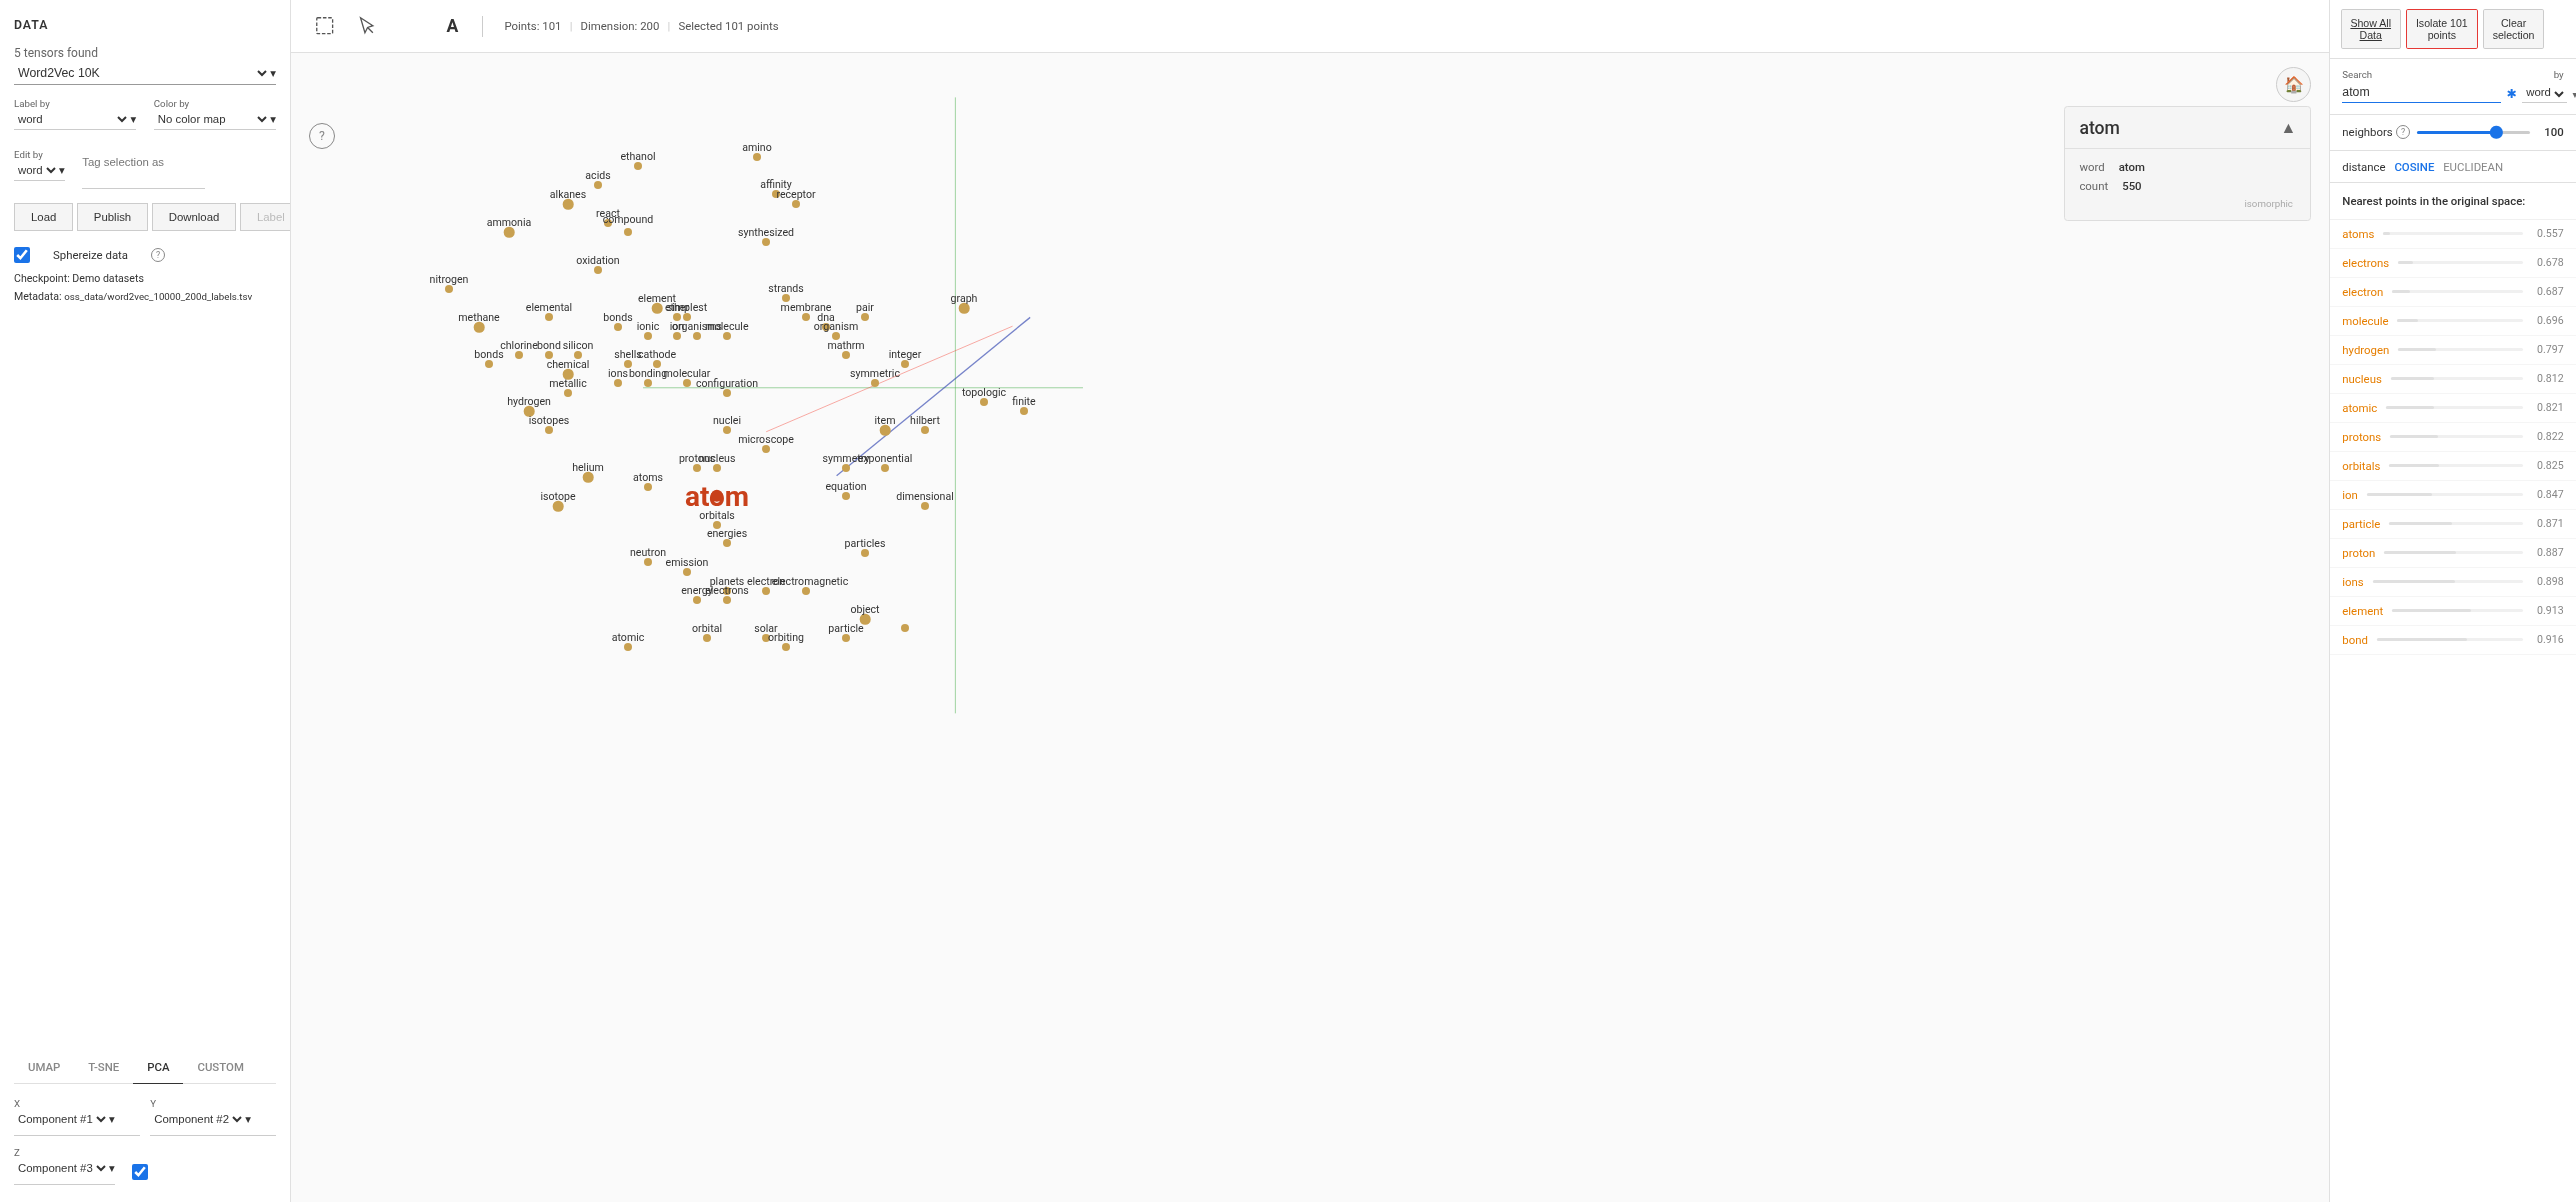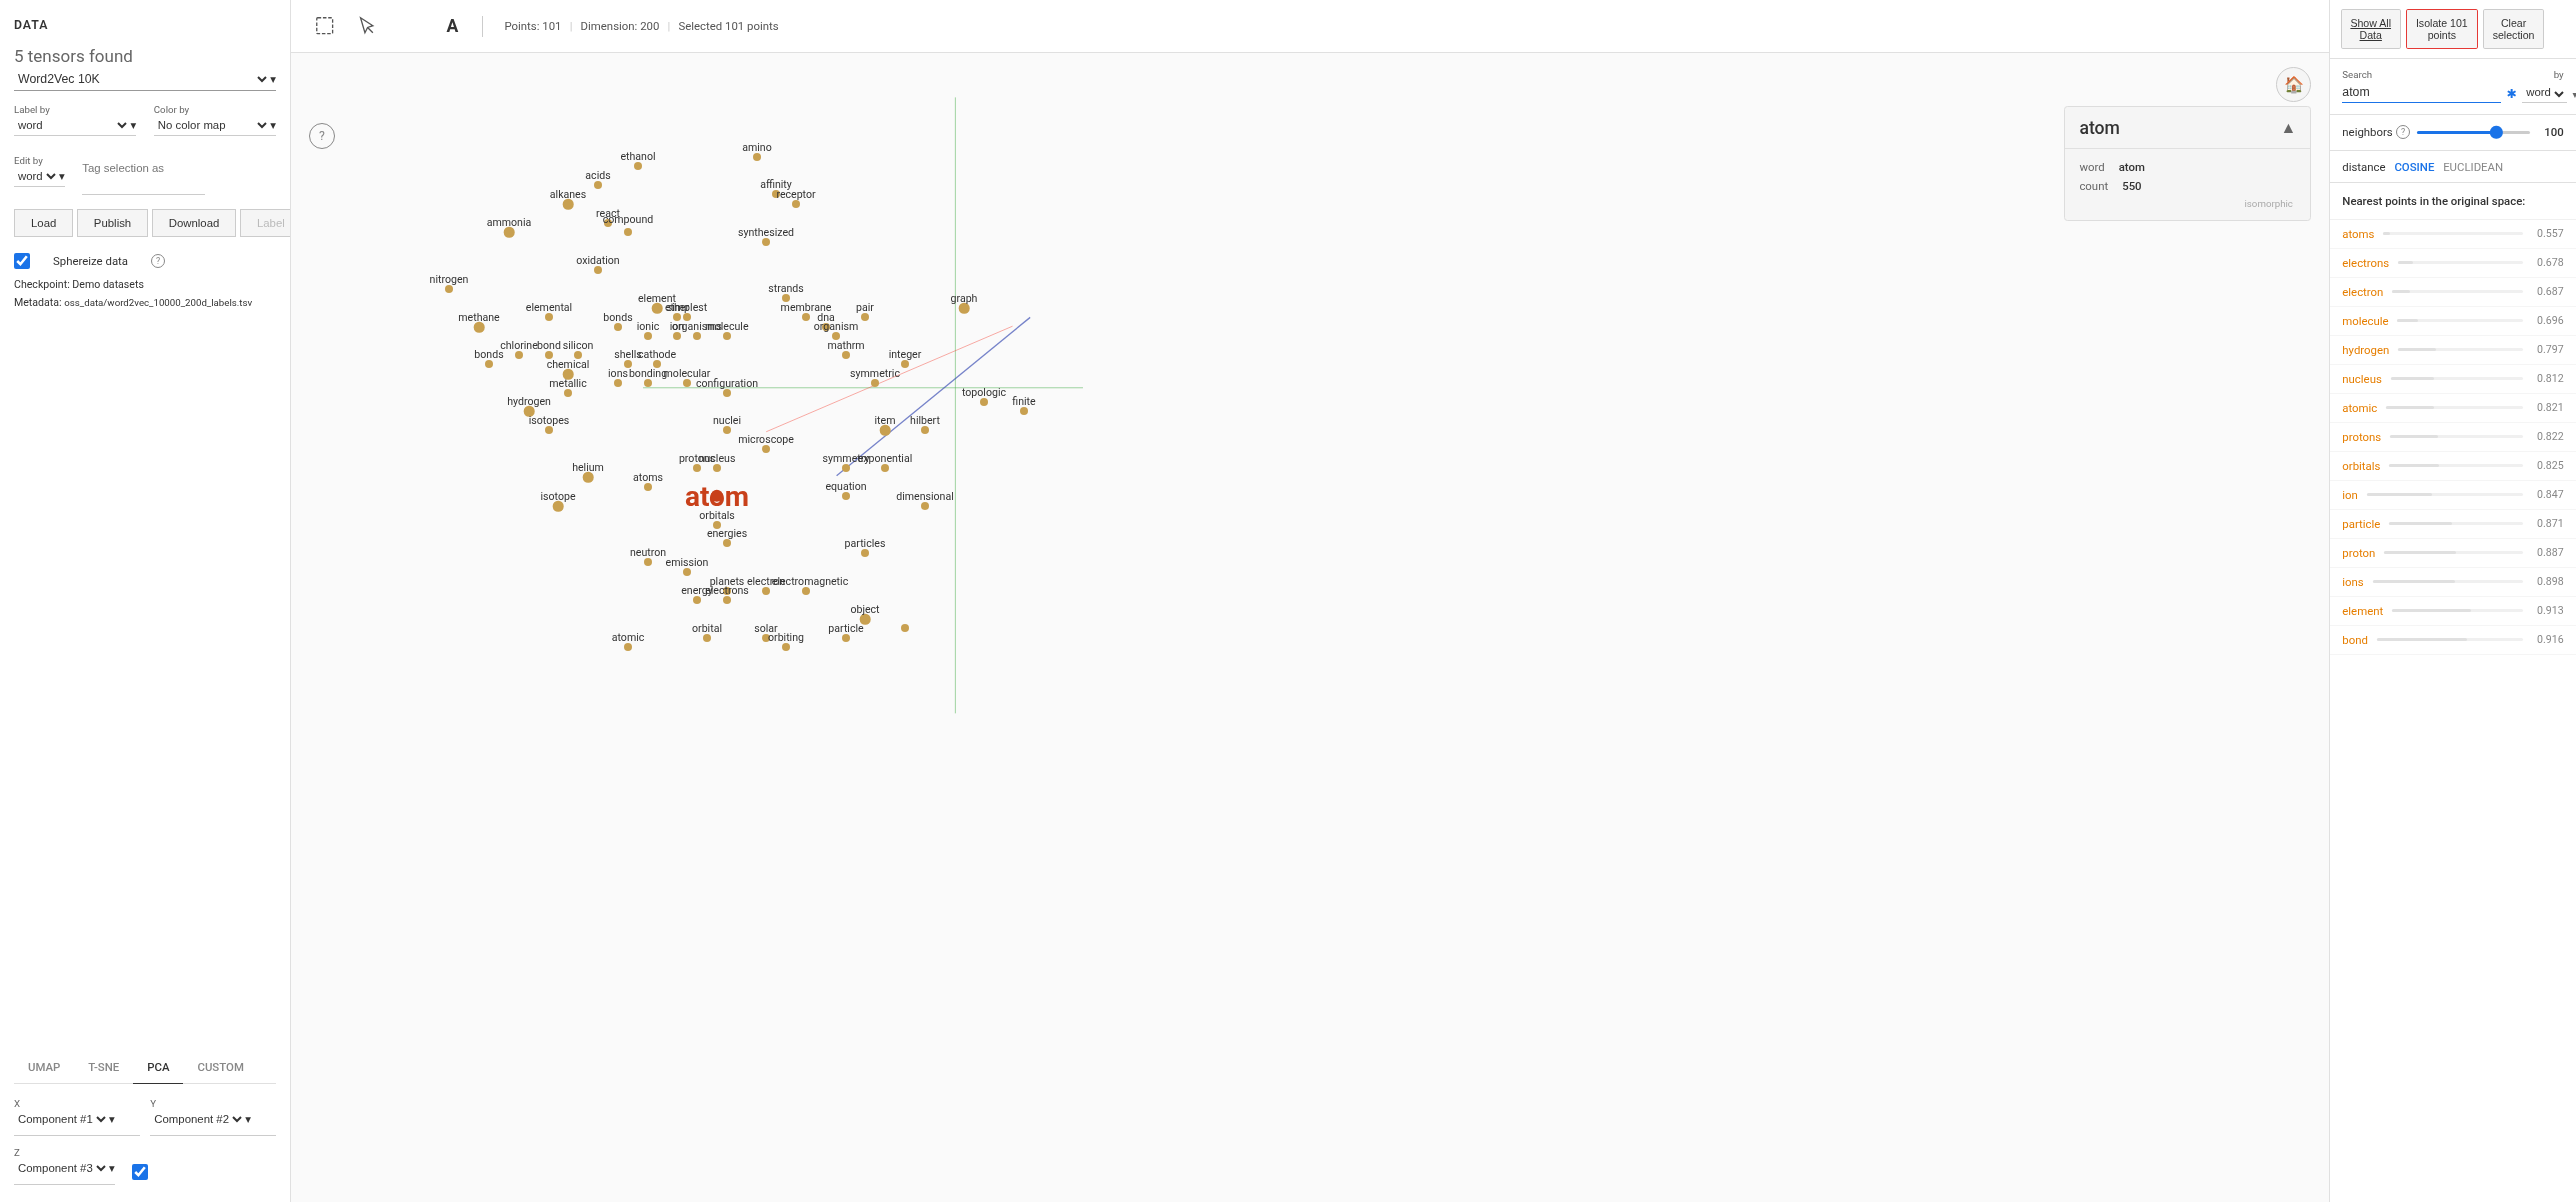--- a/index.html
+++ b/index.html
@@ -17,21 +17,21 @@
       overflow: hidden;
     }
     .panel-title {
       font-size: 12.3px;
       font-weight: 600;
       letter-spacing: 0.08em;
       color: #333;
       margin-bottom: 14px;
     }
     .tensors-label {
-      font-size: 17px;
+      font-size: 12px;
       color: #666;
       margin-bottom: 5.3px;
     }
     .dropdown-row {
       display: flex;
       align-items: center;
       border-bottom: 0.9px solid #999;
       margin-bottom: 12.3px;
       padding-bottom: 3.5px;
     }

